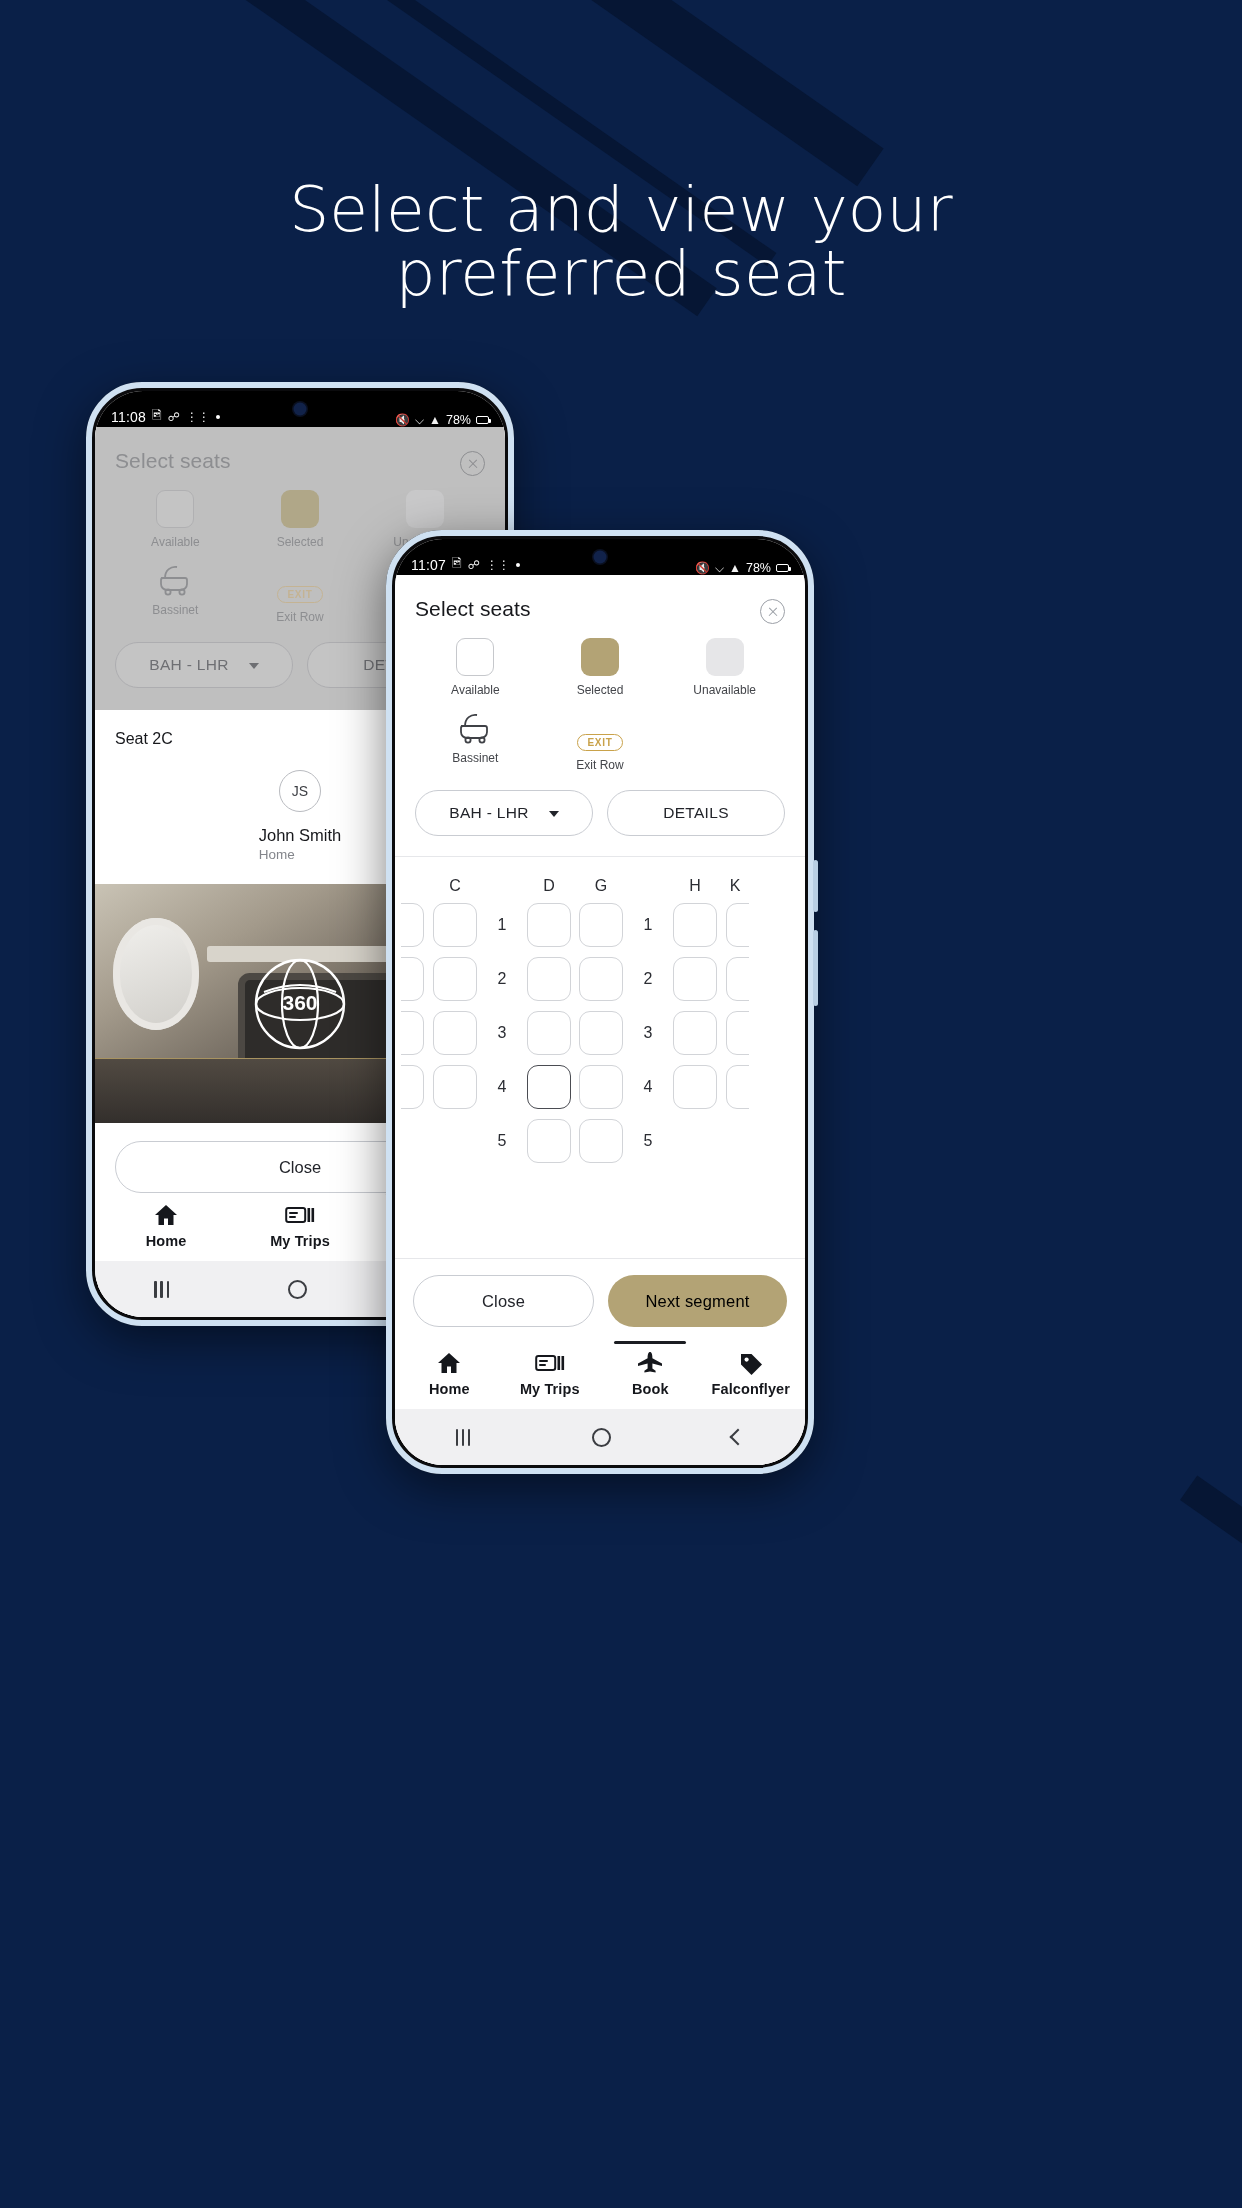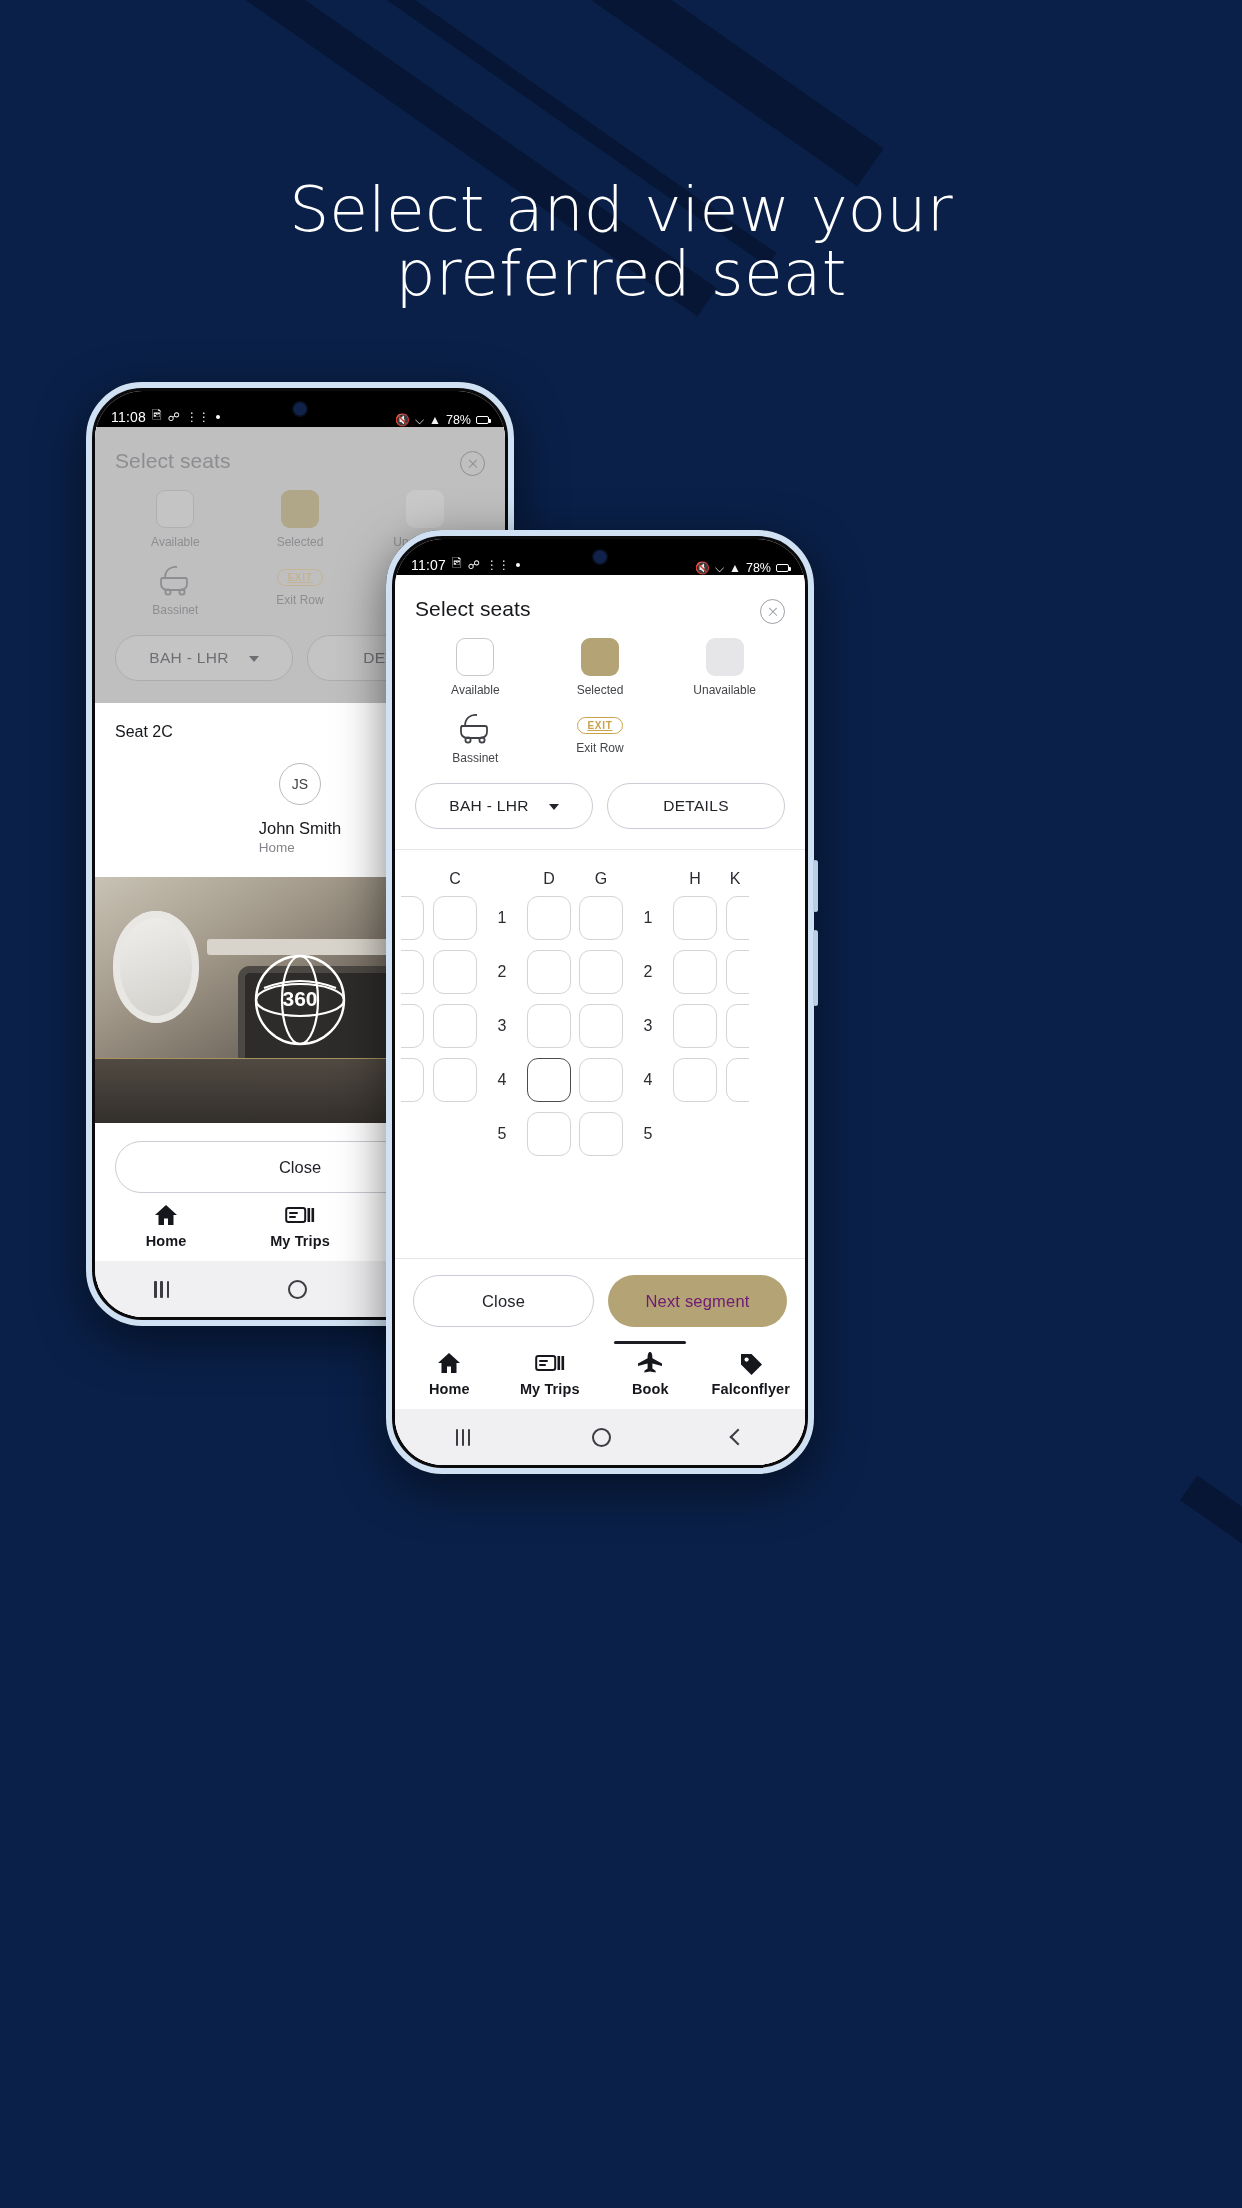--- a/index.html
+++ b/index.html
@@ -144,21 +144,21 @@
     margin-top:7px; font-size:12px; color:#43454a; font-weight:400;
   }
   .legend-row2{ margin-top:13px; }
   .bassinet-ic{
     width:40px;height:34px; position:relative;
   }
   .bassinet-ic svg{ width:100%; height:100%; display:block;}
   .exit-pill{
     border:1.5px solid #c9a24a; color:#c9a24a; border-radius:11px;
     font-size:10px; padding:2px 9px; letter-spacing:0.7px;
-    display:inline-block; margin-top:7px; font-weight:700;text-decoration:underline;
+    display:inline-block; margin-top:24px; font-weight:700;
   }
 
   .seg-row{ display:flex; gap:14px; padding:18px 20px 0 20px; }
   .pill{
     flex:1; height:46px; border-radius:24px; border:1.2px solid #c9ccd2;
     display:flex; align-items:center; justify-content:center;
     font-size:15.5px; color:#22242a; gap:20px; background:#fff;
     letter-spacing:0.3px;
   }
   .chev{ width:0;height:0;border-left:5.5px solid transparent;border-right:5.5px solid transparent;
@@ -186,21 +186,21 @@
 
   .map-divider{ height:1px; background:#e6e7ea; }
 
   
   .actions{ display:flex; gap:14px; padding:16px 18px 14px 18px; background:#fff; }
   .btn{
     flex:1; height:52px; border-radius:27px; display:flex; align-items:center;
     justify-content:center; font-size:16.5px; letter-spacing:0.2px;
   }
   .btn-close{ border:1.3px solid #c9ccd2; color:#23252b; background:#fff; }
-  .btn-next { background:#b3a375; color:#701a75; }
+  .btn-next { background:#b3a375; color:#000000; }
 
   
   .tabs{ display:flex; background:#fff; padding:10px 4px 12px 4px; }
   .tab{ flex:1; display:flex; flex-direction:column; align-items:center; gap:6px; position:relative;}
   .tab .tlabel{ font-size:14.5px; color:#15171c; font-weight:700; letter-spacing:0.1px;}
   .tab svg{ display:block; }
   .tab.active::before{
     content:""; position:absolute; top:-10px; left:14%; right:14%;
     height:2.5px; background:#1b1d22; border-radius:2px;
   }

